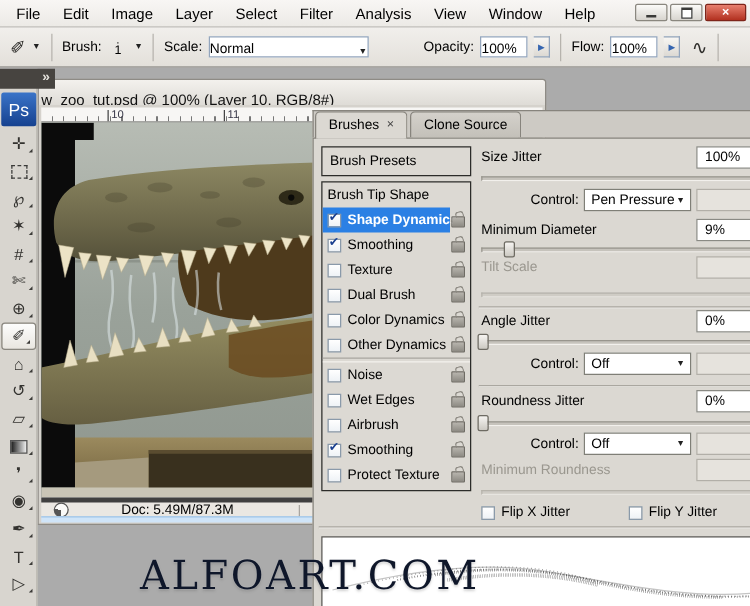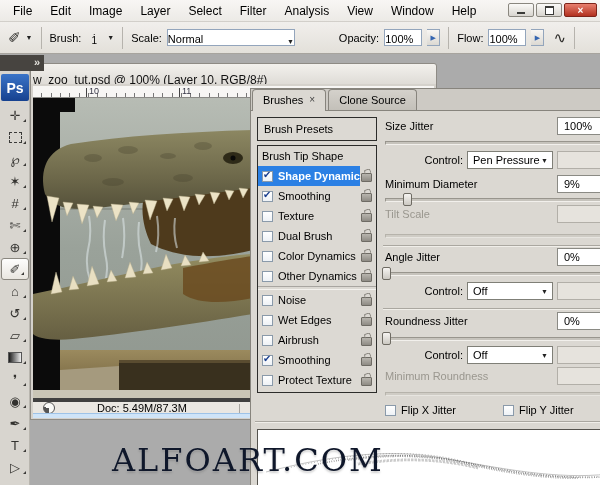--- a/index.html
+++ b/index.html
@@ -25,21 +25,21 @@
   .pctbox{width:38px}
   .spin{width:13px;height:17px;border:1px solid #93a5bc;border-left:none;background:linear-gradient(#f8f6f3,#dcd9d3);
         color:#3565b0;font-size:7px;display:flex;align-items:center;justify-content:center;box-sizing:border-box}
   .airbrush{font-size:15px;color:#2e2d2a;margin-left:4px}
 
   
   .dock{position:absolute;left:0;top:55px;width:30px;height:430px;background:#d8d5cf;border-right:1px solid #b8b5ae;z-index:15;box-sizing:border-box}
   .dockhdr{position:absolute;top:0;left:0;width:44px;height:16px;background:#474440;color:#e4e2dc;
            font-size:11px;font-weight:bold;text-align:right;padding:1px 5px 0 0;box-sizing:border-box;letter-spacing:-1px}
   .pslogo{position:absolute;top:19px;left:1px;width:28px;height:27px;background:linear-gradient(#3a74c8,#16418f);
-          color:#fff;font-weight:bold;font-size:14px;display:flex;align-items:center;justify-content:center;border-radius:2px}
+          color:#fff;font-weight:normal;font-size:14px;display:flex;align-items:center;justify-content:center;border-radius:2px}
   .tools{position:absolute;top:49px;left:0;width:30px}
   .tool{height:22px;display:flex;align-items:center;justify-content:center;font-size:13px;color:#33322f;position:relative}
   .tool::after{content:"";position:absolute;right:4px;bottom:4px;border-left:3px solid transparent;border-bottom:3px solid #3c3b38}
   .tool.selected{background:linear-gradient(#fdfdfc,#e9e6e0);border:1px solid #8a877f;border-radius:3px;margin:0 1px;height:20px}
   .dashbox{width:11px;height:9px;border:1px dashed #3a3a38}
   .gradbox{width:12px;height:9px;background:linear-gradient(90deg,#1c1c1c,#efefef);border:1px solid #555}
 
   
   .titlebar{position:absolute;left:30px;top:63px;width:407px;height:21px;z-index:5;
             background:linear-gradient(#f3f1ed,#d2cfc9);border:1px solid #8e8b85;border-radius:3px 3px 0 0;

